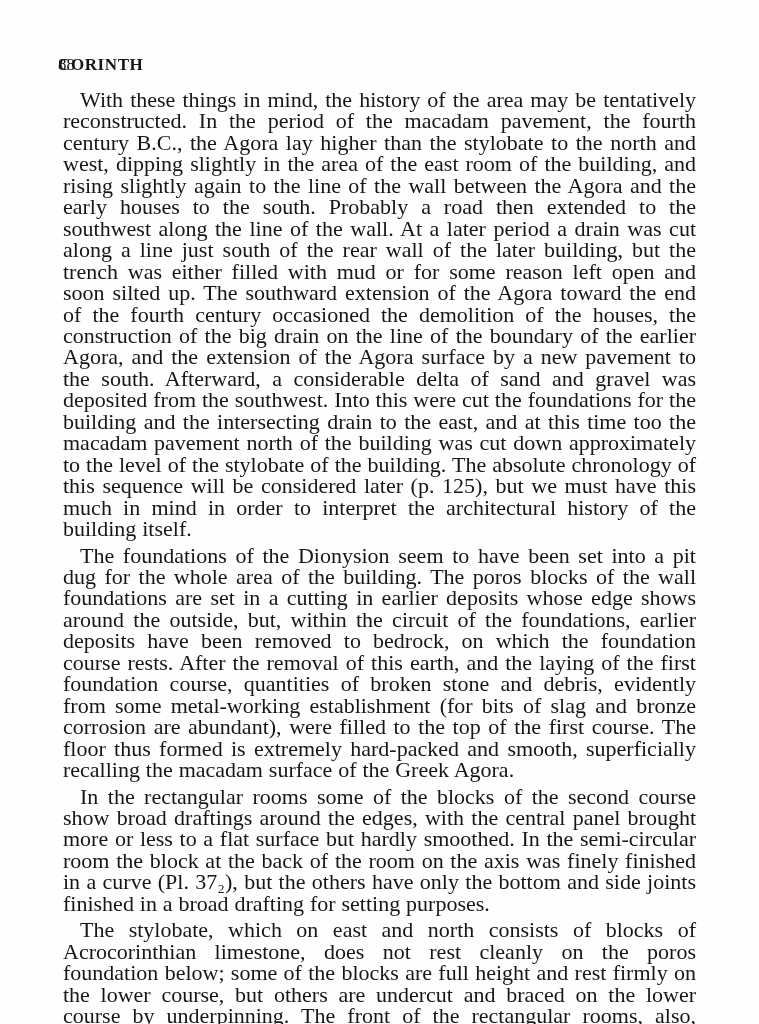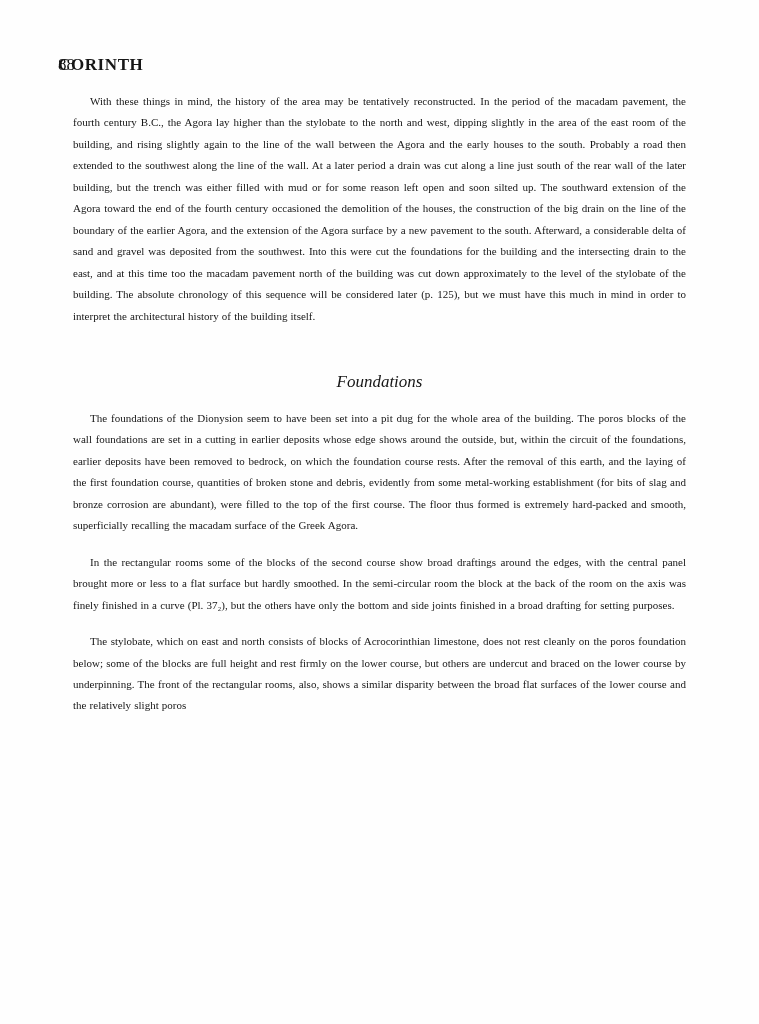--- a/index.html
+++ b/index.html
@@ -30,22 +30,22 @@
     left: 0;
     top: 0;
     font-weight: normal;
   }
   .running-title {
     display: block;
     font-weight: bold;
     letter-spacing: 0.6px;
   }
   .body-text p {
-    margin: 15px;
-    font-size: 11px;
+    margin: 5px;
+    font-size: 22px;
     line-height: 21.45px;
     text-align: justify;
     text-indent: 17px;
     word-spacing: 0.4px;
   }
   .section-heading {
     font-size: 17px;
     font-weight: normal;
     font-style: italic;
     text-align: center;
@@ -60,21 +60,20 @@
 
   <header class="page-header">
     <span class="page-number">88</span>
     <span class="running-title">CORINTH</span>
   </header>
 
   <main class="body-text">
 
     <p>With these things in mind, the history of the area may be tentatively reconstructed. In the period of the macadam pavement, the fourth century B.C., the Agora lay higher than the stylobate to the north and west, dipping slightly in the area of the east room of the building, and rising slightly again to the line of the wall between the Agora and the early houses to the south. Probably a road then extended to the southwest along the line of the wall. At a later period a drain was cut along a line just south of the rear wall of the later building, but the trench was either filled with mud or for some reason left open and soon silted up. The southward extension of the Agora toward the end of the fourth century occasioned the demolition of the houses, the construction of the big drain on the line of the boundary of the earlier Agora, and the extension of the Agora surface by a new pavement to the south. Afterward, a considerable delta of sand and gravel was deposited from the southwest. Into this were cut the foundations for the building and the intersecting drain to the east, and at this time too the macadam pavement north of the building was cut down approximately to the level of the stylobate of the building. The absolute chronology of this sequence will be considered later (p. 125), but we must have this much in mind in order to interpret the architectural history of the building itself.</p>
 
-    <h2 class="section-heading">Foundations</h2>
 
     <p>The foundations of the Dionysion seem to have been set into a pit dug for the whole area of the building. The poros blocks of the wall foundations are set in a cutting in earlier deposits whose edge shows around the outside, but, within the circuit of the foundations, earlier deposits have been removed to bedrock, on which the foundation course rests. After the removal of this earth, and the laying of the first foundation course, quantities of broken stone and debris, evidently from some metal-working establishment (for bits of slag and bronze corrosion are abundant), were filled to the top of the first course. The floor thus formed is extremely hard-packed and smooth, superficially recalling the macadam surface of the Greek Agora.</p>
 
     <p>In the rectangular rooms some of the blocks of the second course show broad draftings around the edges, with the central panel brought more or less to a flat surface but hardly smoothed. In the semi-circular room the block at the back of the room on the axis was finely finished in a curve (Pl. 37₂), but the others have only the bottom and side joints finished in a broad drafting for setting purposes.</p>
 
     <p>The stylobate, which on east and north consists of blocks of Acrocorinthian limestone, does not rest cleanly on the poros foundation below; some of the blocks are full height and rest firmly on the lower course, but others are undercut and braced on the lower course by underpinning. The front of the rectangular rooms, also, shows a similar disparity between the broad flat surfaces of the lower course and the relatively slight poros</p>
 
   </main>
 
 </div>

